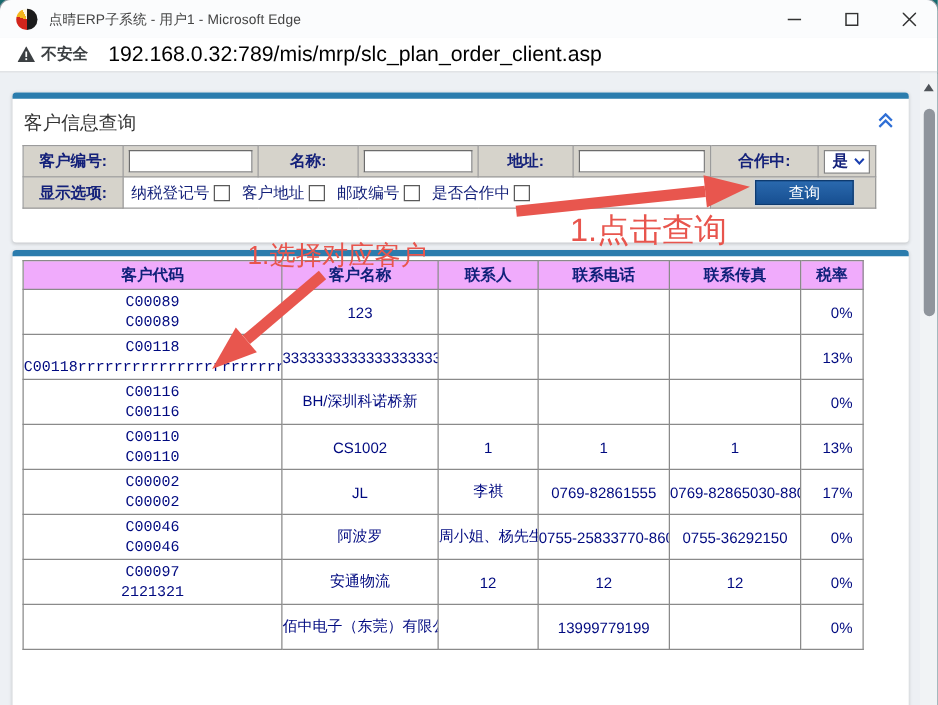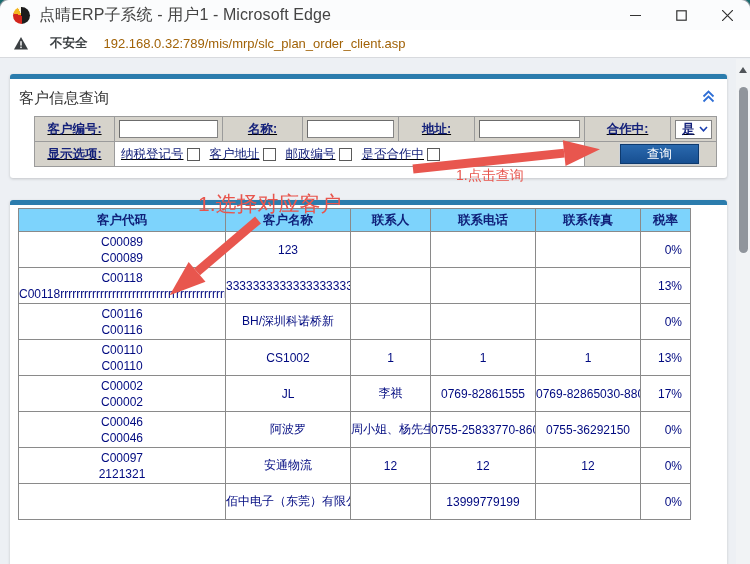--- a/index.html
+++ b/index.html
@@ -4,66 +4,66 @@
 <style>
   html,body{margin:0;padding:0;background:#186a6e;}
   *{box-sizing:border-box;font-family:"Liberation Sans","DejaVu Sans",sans-serif;}
   #window{position:relative;width:750px;height:564px;overflow:hidden;background:#edf0f4;
           border-radius:9px 9px 0 0;box-shadow:0 0 0 1px #9aa0a6;}
   
   .titlebar{position:absolute;top:0;left:0;right:0;height:30px;background:#fbfcfd;
             border-radius:9px 9px 0 0;display:flex;align-items:center;}
   .favicon{width:17px;height:17px;border-radius:50%;margin:0 9px 0 13px;
            background:conic-gradient(#1c1c1c 0 50%,#d2251c 50% 79%,#f3b61f 79% 93%,#fdf6e3 93% 100%);}
-  .win-title{font-size:16px;color:#444;letter-spacing:.1px;}
+  .win-title{font-size:11px;color:#444;letter-spacing:.1px;}
   .win-controls{position:absolute;right:0;top:0;height:30px;display:flex;}
   .win-btn{width:46px;height:30px;display:flex;align-items:center;justify-content:center;}
   
   .addressbar{position:absolute;top:30px;left:0;right:0;height:28px;background:#ffffff;
               border-bottom:1px solid #d8dade;display:flex;align-items:center;}
   .warn-wrap{display:flex;align-items:center;margin-left:14px;}
-  .warn-label{font-size:12.5px;color:#3c4043;font-weight:bold;margin-left:22px;}
-  .url-text{font-size:13px;color:#a16207;margin-left:16px;}
+  .warn-label{font-size:12.5px;color:#3c4043;font-weight:bold;margin-left:5px;}
+  .url-text{font-size:17px;color:#000000;margin-left:16px;}
   
   .content{position:absolute;top:59px;left:0;right:0;bottom:0;background:#edf0f4;overflow:hidden;}
   .panel{position:absolute;left:10px;width:717px;background:#ffffff;border-radius:3px;
          box-shadow:0 1px 3px rgba(0,0,0,.18);}
   .panel-topbar{height:5px;background:#2b7cad;border-radius:3px 3px 0 0;}
   .panel-title{font-size:15px;color:#333;padding:10px 0 8px 9px;}
-  #panel-query{top:15px;height:104px;}
+  #panel-query{top:15px;height:120px;}
   #panel-detail{top:141px;height:450px;}
   .collapse-icon{position:absolute;right:12px;top:16px;}
   
-  .form-table{border-collapse:collapse;table-layout:fixed;margin-left:24px;width:682px;text-decoration:underline;}
+  .form-table{border-collapse:collapse;table-layout:fixed;margin-left:8px;width:682px;}
   .form-table td{border:1px solid #9b9b9b;height:25px;padding:0 2px;}
   .cell-gray{background:#d6d3cb;}
   .cell-white{background:#ffffff;}
   .flabel{font-size:12.5px;font-weight:bold;color:#14217a;text-align:center;}
   .txt-input{width:96%;height:18px;border:1px solid #848484;border-top-color:#6c6c6c;
              border-left-color:#6c6c6c;background:#fff;margin:0 2px;}
   .coop-select{display:flex;align-items:center;justify-content:space-between;background:#fff;
                border:1px solid #848484;height:19px;margin:0 2px;padding:0 3px 0 6px;
                font-size:12.5px;color:#14217a;font-weight:bold;}
   .opts{display:flex;align-items:center;font-size:12.5px;color:#14217a;padding-left:4px;}
   .cb{display:inline-block;width:13px;height:13px;background:#fff;border:1px solid #5a5a5a;
       margin:0 10px 0 3px;}
   .btn-cell{text-align:right;padding-right:17px !important;}
   .query-btn{display:inline-block;width:79px;height:20px;line-height:19px;text-align:center;
              background:linear-gradient(#2a69ae,#174f91);color:#fff;font-size:12.5px;
              border:1px solid #0e3a6e;box-shadow:0 0 0 1px #cfd3d8;}
   
   .data-table{border-collapse:collapse;table-layout:fixed;margin:3px 0 0 8px;width:672px;}
-  .data-table th{background:#7dd3fc;border:1px solid #8a8a8a;height:23px;
+  .data-table th{background:#f0abfc;border:1px solid #8a8a8a;height:23px;
                  font-size:12.5px;color:#10217a;font-weight:bold;}
   .data-table td{border:1px solid #8a8a8a;height:36px;font-size:12px;color:#000a80;
                  text-align:center;white-space:nowrap;overflow:hidden;padding:0;}
-  .code-cell div{line-height:16px;white-space:nowrap;overflow:hidden;}
+  .code-cell div{line-height:16px;white-space:nowrap;overflow:hidden;font-family:Liberation Mono, monospace;}
   .tax-cell{text-align:right !important;padding-right:8px !important;}
   
-  .ann-text{position:absolute;color:#e8554d;font-size:14px;z-index:7;white-space:nowrap;}
+  .ann-text{position:absolute;color:#e8554d;font-size:26px;z-index:7;white-space:nowrap;}
   #ann-step1{left:456px;top:108px;}
   #ann-step2{left:198px;top:131px;font-size:21px;}
   #arrow-layer{position:absolute;inset:0;z-index:6;pointer-events:none;}
   
   .scrollbar{position:absolute;right:0;top:0;bottom:0;width:14px;background:#f1f3f5;z-index:8;}
   .sb-thumb{position:absolute;left:2.5px;top:28px;width:9px;height:166px;background:#90959c;
             border-radius:5px;}
   .sb-arrow{position:absolute;left:3px;top:8px;width:0;height:0;
             border-left:4px solid transparent;border-right:4px solid transparent;
             border-bottom:6px solid #505459;}

